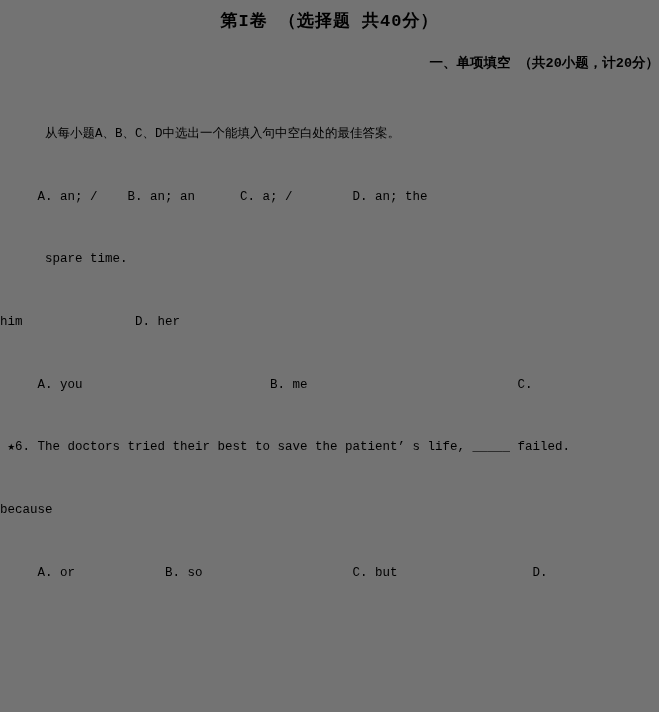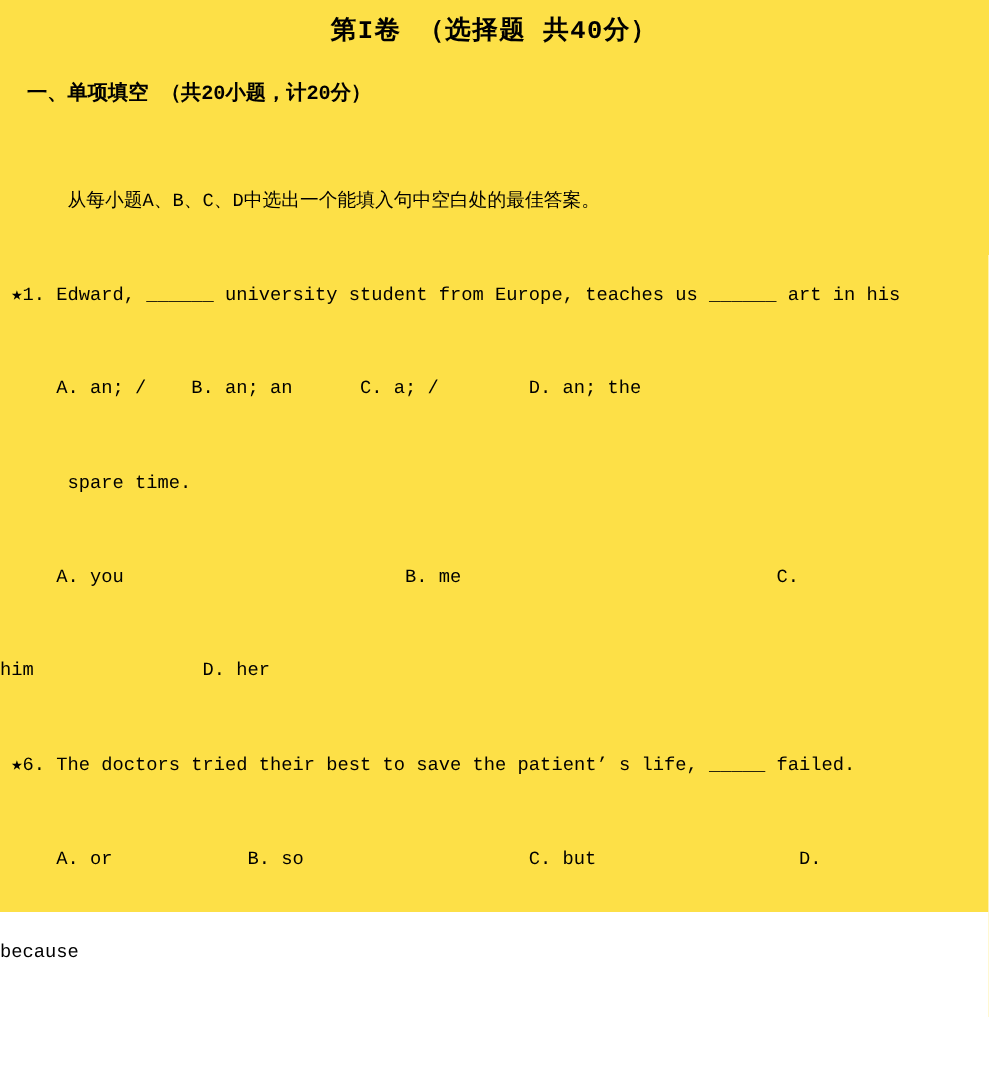--- a/index.html
+++ b/index.html
@@ -5,22 +5,22 @@
   html, body {
     margin: 0;
     padding: 0;
     background: #ffffff;
     width: 659px;
     height: 712px;
     overflow: hidden;
   }
   .doc {
     width: 659px;
-    height: 608px;
-    background: #fde047;
+    height: 712px;
+    background: #737373;
     color: #000000;
     font-family: "Liberation Mono", "DejaVu Sans Mono", "DejaVu Sans", monospace;
     box-sizing: border-box;
   }
   .title {
     padding-top: 9px;
     text-align: center;
     font-size: 17px;
     font-weight: bold;
     letter-spacing: 1px;
@@ -28,48 +28,48 @@
     line-height: 26px;
     white-space: pre;
   }
   .heading {
     margin: 19px 0 0 18px;
     font-size: 13.5px;
     font-weight: bold;
     height: 19px;
     line-height: 19px;
     white-space: pre;
+    text-align: right;
   }
   .lines {
     margin-top: 9px;
     font-size: 12.5px;
     line-height: 20.9px;
     white-space: pre;
   }
   .line {
     height: 20.9px;
     white-space: pre;
   }
 </style>
 </head>
 <body>
 
 <div class="doc">
   <div class="title">第I卷 （选择题 共40分）</div>
   <div class="heading">一、单项填空 （共20小题，计20分）</div>
   <div class="lines">
     <div class="line">      从每小题A、B、C、D中选出一个能填入句中空白处的最佳答案。</div>
-    <div class="line"> ★1. Edward, ______ university student from Europe, teaches us ______ art in his</div>
     <div class="line">     A. an; /    B. an; an      C. a; /        D. an; the</div>
     <div class="line">      spare time.</div>
+    <div class="line">him               D. her</div>
     <div class="line">     A. you                         B. me                            C.</div>
-    <div class="line">him               D. her</div>
     <div class="line"> ★6. The doctors tried their best to save the patient’ s life, _____ failed.</div>
+    <div class="line">because</div>
     <div class="line">     A. or            B. so                    C. but                  D.</div>
-    <div class="line">because</div>
     
     
     
     
     
     
     
     
     
     

